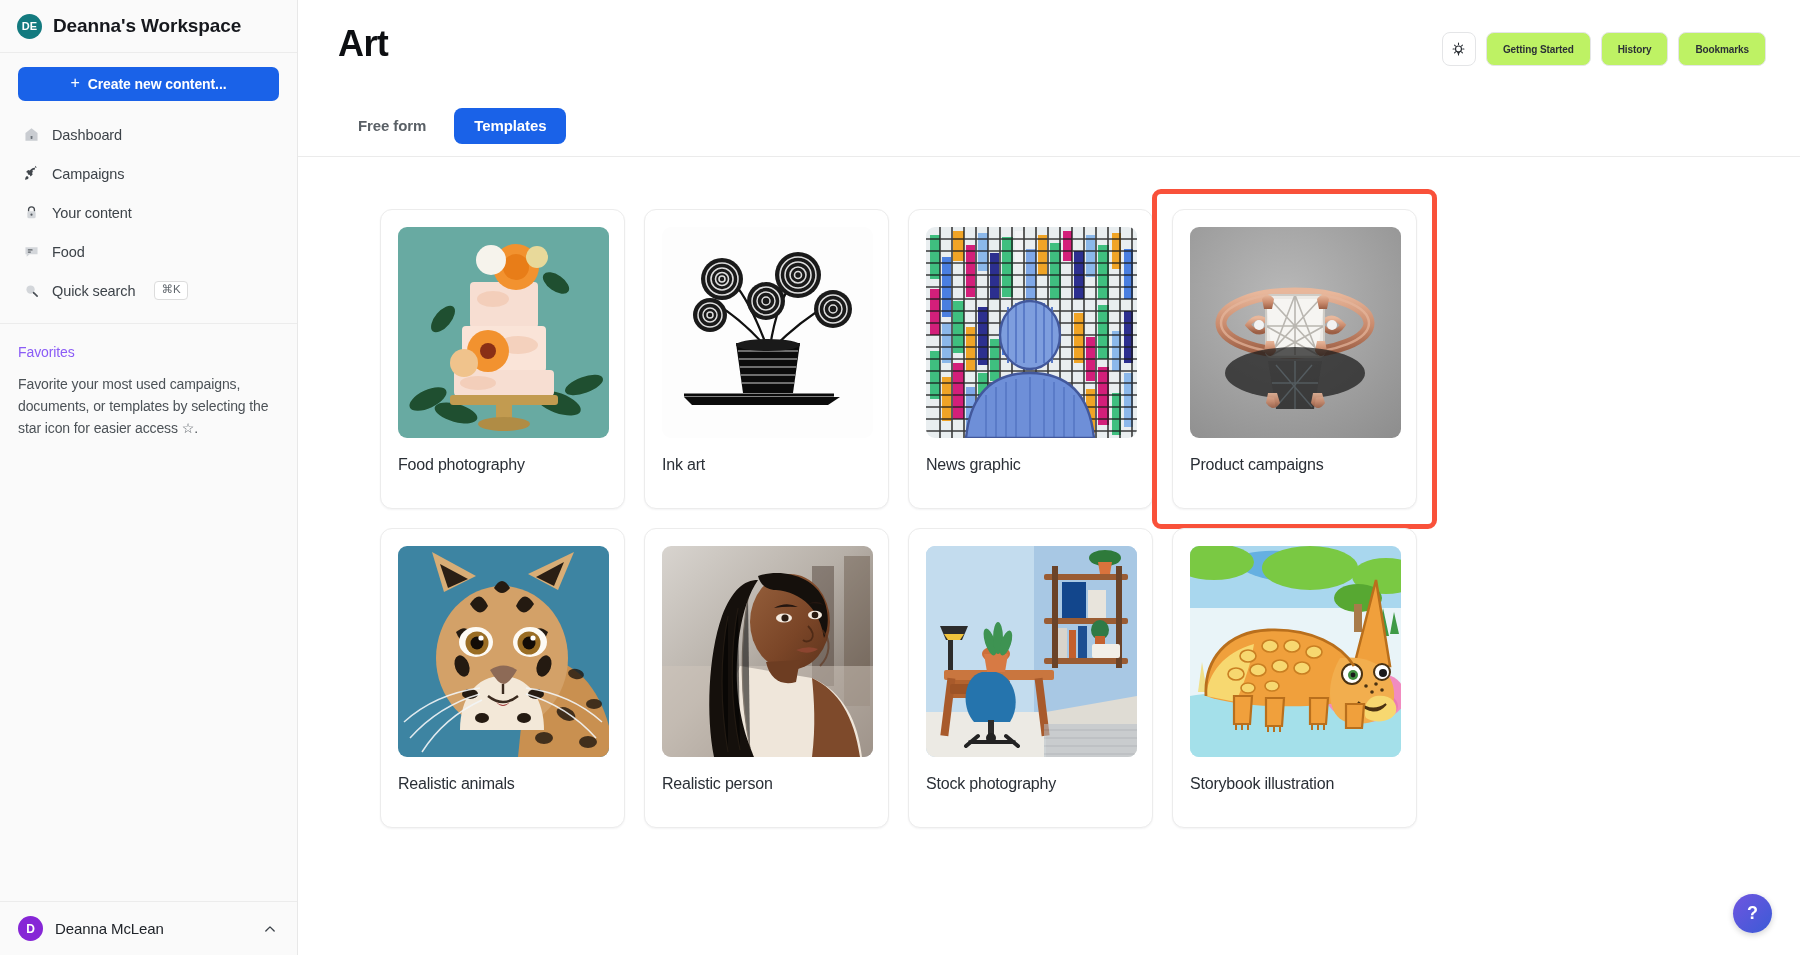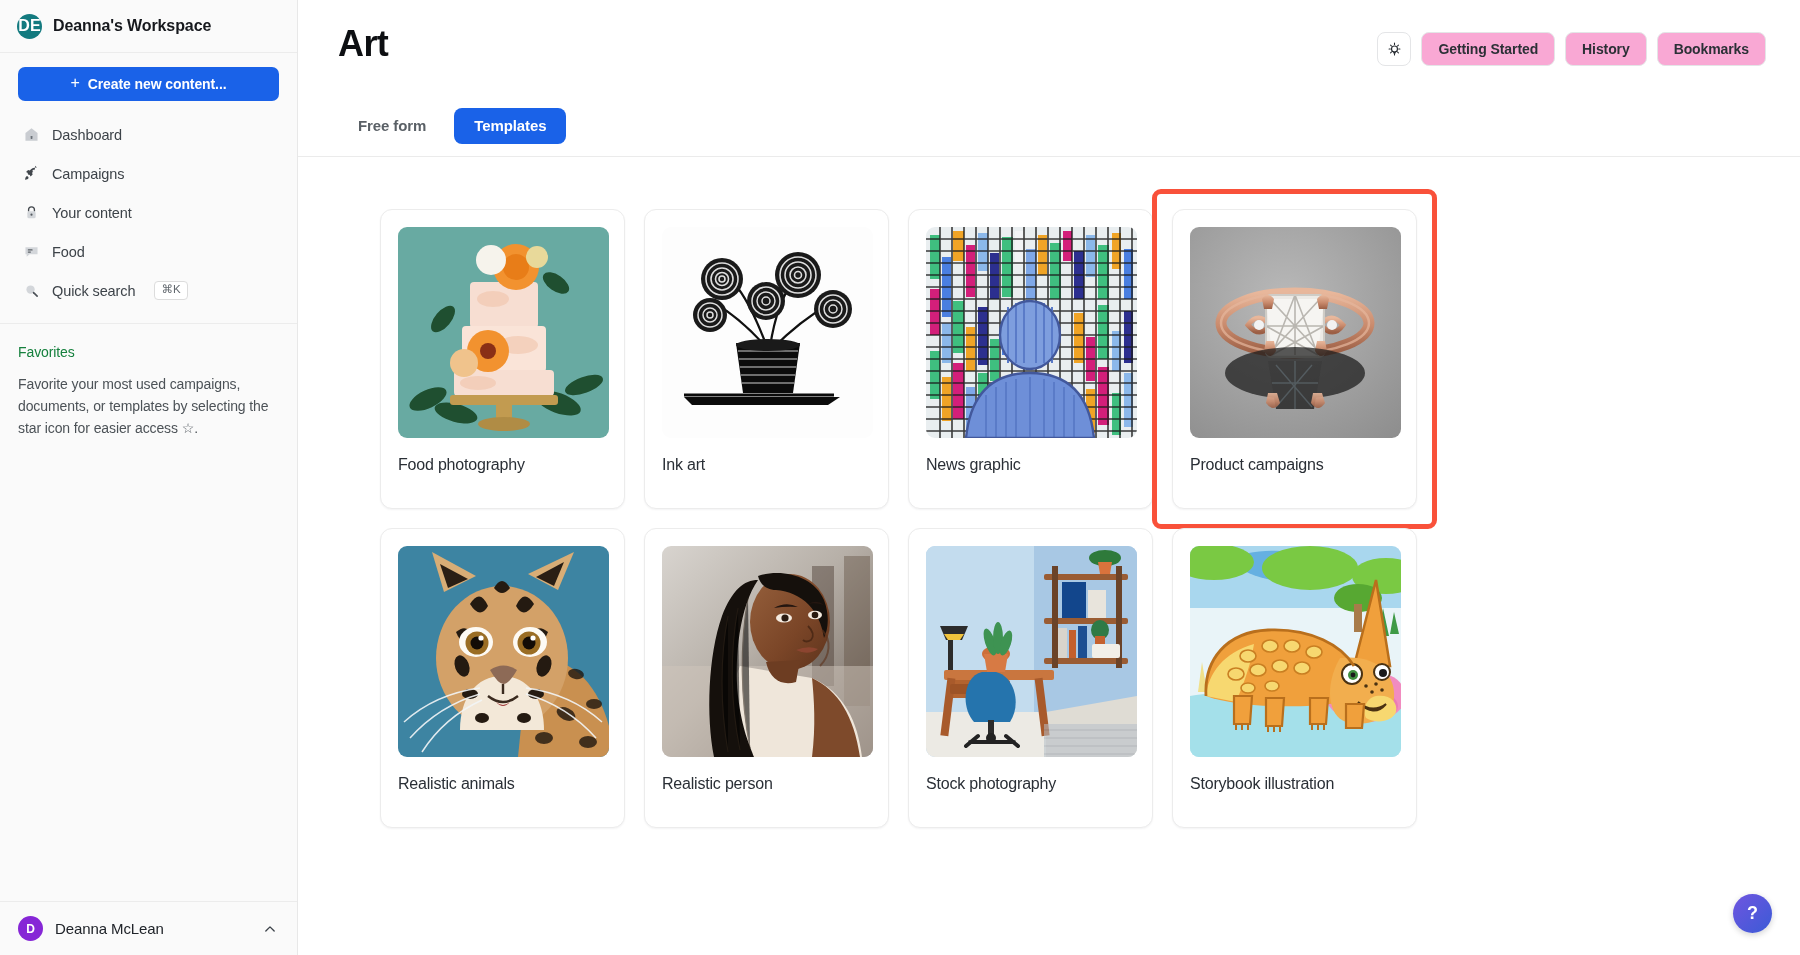--- a/index.html
+++ b/index.html
@@ -30,27 +30,27 @@
     align-items: center;
     gap: 11px;
     padding: 0 17px;
     border-bottom: 1px solid #ececec;
   }
   .ws-avatar {
     width: 25px; height: 25px;
     border-radius: 50%;
     background: #137a7f;
     color: #fff;
-    font-size: 16px;
+    font-size: 11px;
     font-weight: bold;
     display: flex; align-items: center; justify-content: center;
     letter-spacing: .2px;
     flex-shrink: 0;
   }
-  .ws-name { font-size: 16px; font-weight: 700; color: #16181d; letter-spacing: -.1px; }
+  .ws-name { font-size: 19px; font-weight: 700; color: #16181d; letter-spacing: -.1px; }
 
   .sb-body { padding: 14px 18px 0 18px; }
   .create-btn {
     width: 100%;
     height: 34px;
     background: #1a62e8;
     color: #fff;
     border: none;
     border-radius: 7px;
     font-size: 14px;
@@ -86,21 +86,21 @@
     background: #fff;
     font-size: 11.5px;
     color: #62686e;
     padding: 2px 6px 3px 6px;
     line-height: 1;
   }
 
   .sb-divider { height: 1px; background: #ececec; margin: 13px 0 0 0; }
 
   .fav-block { padding: 20px 20px 0 18px; }
-  .fav-title { font-size: 14px; color: #15803d; margin-bottom: 13px; letter-spacing: -.1px; }
+  .fav-title { font-size: 14px; color: #8b5cf6; margin-bottom: 13px; letter-spacing: -.1px; }
   .fav-desc { font-size: 14px; line-height: 22px; color: #4c5257; letter-spacing: -.1px; }
   .fav-desc .star-glyph { font-size: 14px; color: #5a6066; }
 
   .sb-spacer { flex: 1; }
   .sb-footer {
     border-top: 1px solid #ececec;
     height: 54px;
     display: flex;
     align-items: center;
     gap: 12px;
@@ -132,24 +132,24 @@
     border: 1px solid #e4e5e7;
     border-radius: 8px;
     background: #fff;
     display: flex; align-items: center; justify-content: center;
     cursor: pointer;
   }
   .pill-btn {
     height: 34px;
     border: 1px solid #e4e5e7;
     border-radius: 8px;
-    background: #f9a8d4;
+    background: #bef264;
     padding: 0 16px;
     font-family: inherit;
-    font-size: 14px;
+    font-size: 10px;
     font-weight: 700;
     color: #2b3036;
     letter-spacing: -.1px;
     cursor: pointer;
     display: flex; align-items: center;
   }
 
   .tabs-row {
     display: flex; align-items: center;
     gap: 8px;

